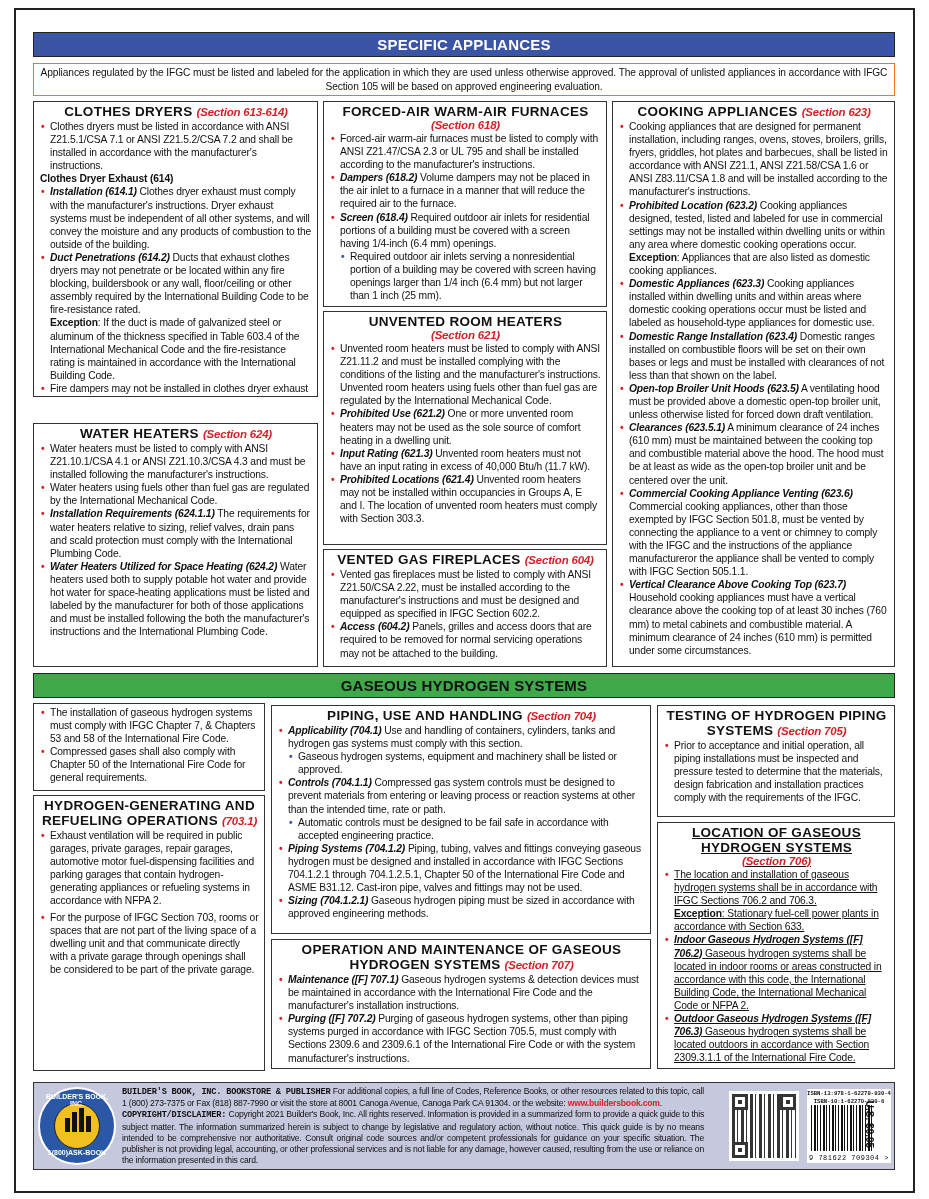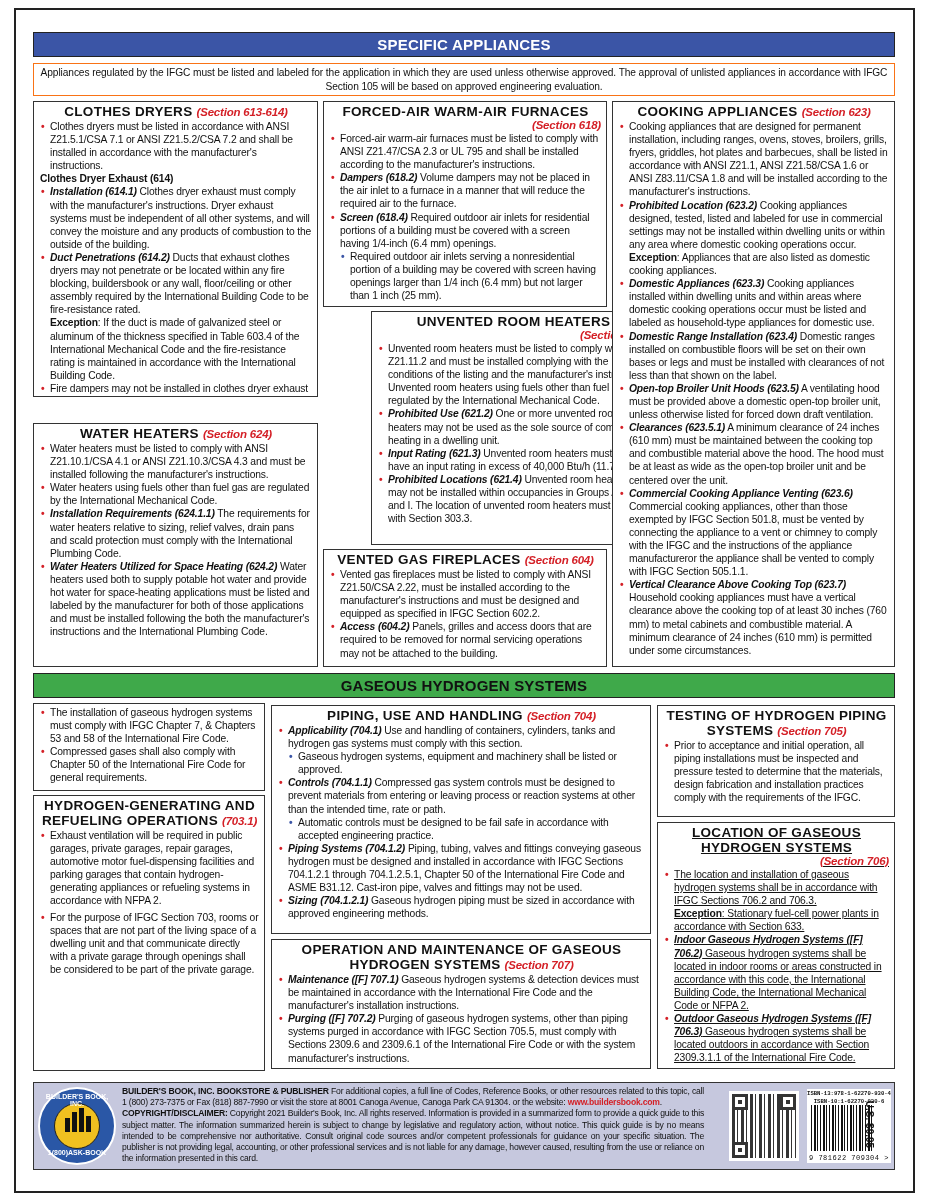--- a/index.html
+++ b/index.html
@@ -6,37 +6,37 @@
   html, body { width: 929px; height: 1199px; background: #ffffff; }
   body { font-family: "Liberation Sans Narrow", "Liberation Sans", sans-serif; color: #111; position: relative; overflow: hidden; }
   .frame { position: absolute; left: 14px; top: 8px; width: 901px; height: 1185px; border: 2px solid #222; background: #fff; }
   .banner { position: absolute; left: 33px; width: 862px; height: 25px; border: 1px solid #222; font-family: "Liberation Sans", sans-serif; font-weight: bold; font-size: 15px; text-align: center; line-height: 23px; letter-spacing: 0.2px; }
   .banner.blue { top: 32px; background: #3b55a6; color: #fff; }
   .banner.green { top: 673px; background: #3fa94a; color: #111; }
   .intro { position: absolute; left: 33px; top: 63px; width: 862px; height: 33px; border: 1px solid #f97316; font-size: 10.2px; text-align: center; line-height: 14px; padding: 2px 6px; letter-spacing: -0.1px; }
   .box { position: absolute; border: 1.5px solid #333; background: #fff; padding: 2px 5px 2px 6px; font-size: 10.3px; line-height: 13.1px; letter-spacing: -0.15px; overflow: hidden; }
   .box h3 { font-family: "Liberation Sans", sans-serif; font-weight: 900; font-size: 13.5px; text-align: center; line-height: 15px; letter-spacing: 0.3px; color: #111; }
   .sec { color: #d42027; font-style: italic; font-weight: bold; font-family: "Liberation Sans", sans-serif; font-size: 11.5px; letter-spacing: -0.2px; }
-  .secline { text-align: right; line-height: 13px; }
+  .secline { text-align: center; line-height: 13px; }
   ul { list-style: none; }
   li { position: relative; padding-left: 10px; text-indent: 0; }
   li::before { content: "•"; color: #d42027; position: absolute; left: 1px; top: 0; font-weight: bold; }
   li.sub { padding-left: 20px; }
   li.sub::before { color: #3b55a6; left: 11px; }
   .lead { font-weight: bold; font-style: italic; }
   .subhead { font-weight: bold; }
   .exc { padding-left: 10px; }
   .exc b { font-weight: bold; }
   .footer { position: absolute; left: 33px; top: 1082px; width: 862px; height: 88px; border: 1.5px solid #333; background: #c6c8de; }
   .logo { position: absolute; left: 4px; top: 4px; width: 78px; height: 78px; border-radius: 50%; background: #2a57a6; border: 2px solid #fff; }
   .logo .inner { position: absolute; left: 14px; top: 14px; width: 46px; height: 46px; border-radius: 50%; background: #f0c020; border: 1px solid #222; }
   .logo .bld { position: absolute; bottom: 16px; width: 5px; background: #111; }
   .logo .ring { position: absolute; inset: 0; color: #fff; font-family: "Liberation Sans", sans-serif; font-weight: bold; font-size: 7px; text-align: center; }
   .ftext { position: absolute; left: 88px; top: 3px; width: 582px; font-size: 8.6px; line-height: 11.2px; letter-spacing: -0.2px; text-align: justify; }
-  .ftext b { font-weight: bold; }
+  .ftext b { font-weight: bold; font-family: Liberation Mono, monospace; }
   .ftext .link { color: #d42027; font-weight: bold; }
   .qr { position: absolute; left: 695px; top: 8px; width: 70px; height: 70px; background: #fff; padding: 3px; }
   .qrgrid { width: 64px; height: 64px; background:
     repeating-linear-gradient(90deg, #111 0 3px, #fff 3px 5px, #111 5px 6px, #fff 6px 9px),
     #fff; opacity: 0.85; position: relative; }
   .qrfinder { position: absolute; width: 16px; height: 16px; border: 3px solid #111; background: #fff; }
   .qrfinder::after { content: ""; position: absolute; left: 3px; top: 3px; width: 4px; height: 4px; background: #111; }
   .barcode { position: absolute; left: 773px; top: 6px; width: 84px; height: 74px; background: #fff; }
   .isbn { font-family: "Liberation Mono", monospace; font-size: 5.6px; line-height: 6px; text-align: center; padding-top: 2px; font-weight: bold; }
   .bars { position: absolute; left: 4px; top: 16px; width: 62px; height: 46px; background: repeating-linear-gradient(90deg, #111 0 1px, #fff 1px 3px, #111 3px 5px, #fff 5px 6px, #111 6px 7px, #fff 7px 9px); }
@@ -81,21 +81,21 @@
   <h3>FORCED-AIR WARM-AIR FURNACES</h3>
   <div class="secline"><span class="sec">(Section 618)</span></div>
   <ul>
     <li>Forced-air warm-air furnaces must be listed to comply with ANSI Z21.47/CSA 2.3 or UL 795 and shall be installed according to the manufacturer's instructions.</li>
     <li><span class="lead">Dampers (618.2)</span> <span>Volume dampers may not be placed in the air inlet to a furnace in a manner that will reduce the required air to the furnace.</span></li>
     <li><span class="lead">Screen (618.4)</span> <span>Required outdoor air inlets for residential portions of a building must be covered with a screen having 1/4-inch (6.4 mm) openings.</span></li>
     <li class="sub">Required outdoor air inlets serving a nonresidential portion of a building may be covered with screen having openings larger than 1/4 inch (6.4 mm) but not larger than 1 inch (25 mm).</li>
   </ul>
 </div>
 
-<div class="box" style="left:323px; top:311px; width:284px; height:234px;margin-left:48px;">
+<div class="box" style="left:323px; top:311px; width:284px; height:234px;">
   <h3>UNVENTED ROOM HEATERS</h3>
   <div class="secline"><span class="sec">(Section 621)</span></div>
   <ul>
     <li>Unvented room heaters must be listed to comply with ANSI Z21.11.2 and must be installed complying with the conditions of the listing and the manufacturer's instructions. Unvented room heaters using fuels other than fuel gas are regulated by the International Mechanical Code.</li>
     <li><span class="lead">Prohibited Use (621.2)</span> <span>One or more unvented room heaters may not be used as the sole source of comfort heating in a dwelling unit.</span></li>
     <li><span class="lead">Input Rating (621.3)</span> <span>Unvented room heaters must not have an input rating in excess of 40,000 Btu/h (11.7 kW).</span></li>
     <li><span class="lead">Prohibited Locations (621.4)</span> <span>Unvented room heaters may not be installed within occupancies in Groups A, E and I. The location of unvented room heaters must comply with Section 303.3.</span></li>
   </ul>
 </div>
 

